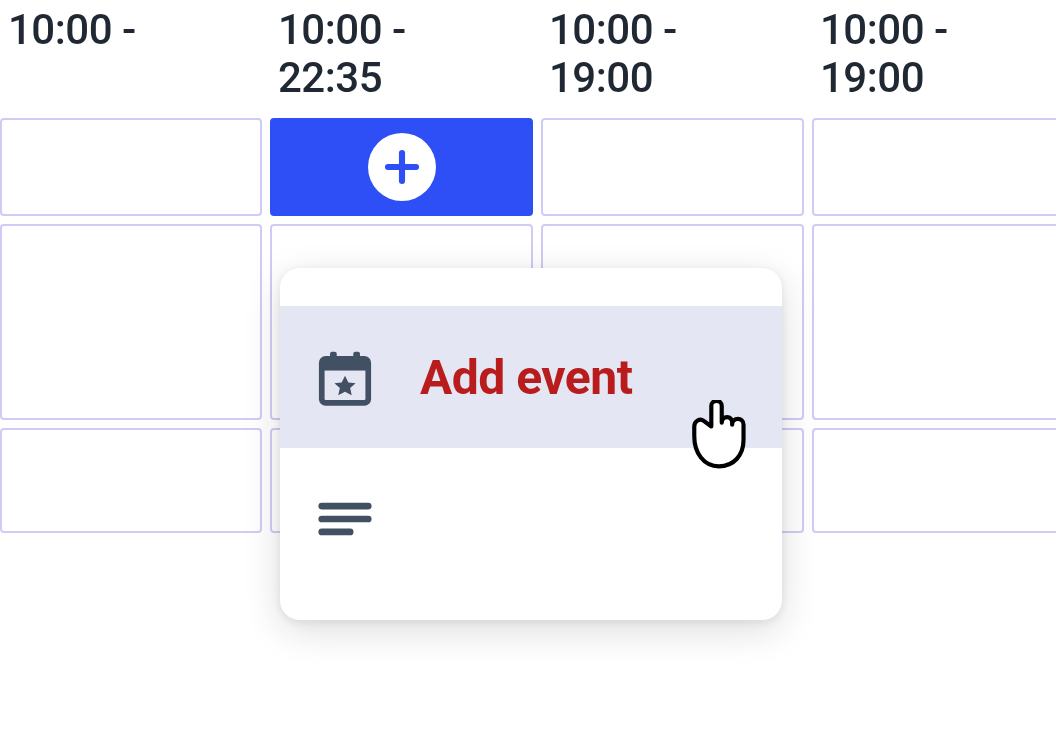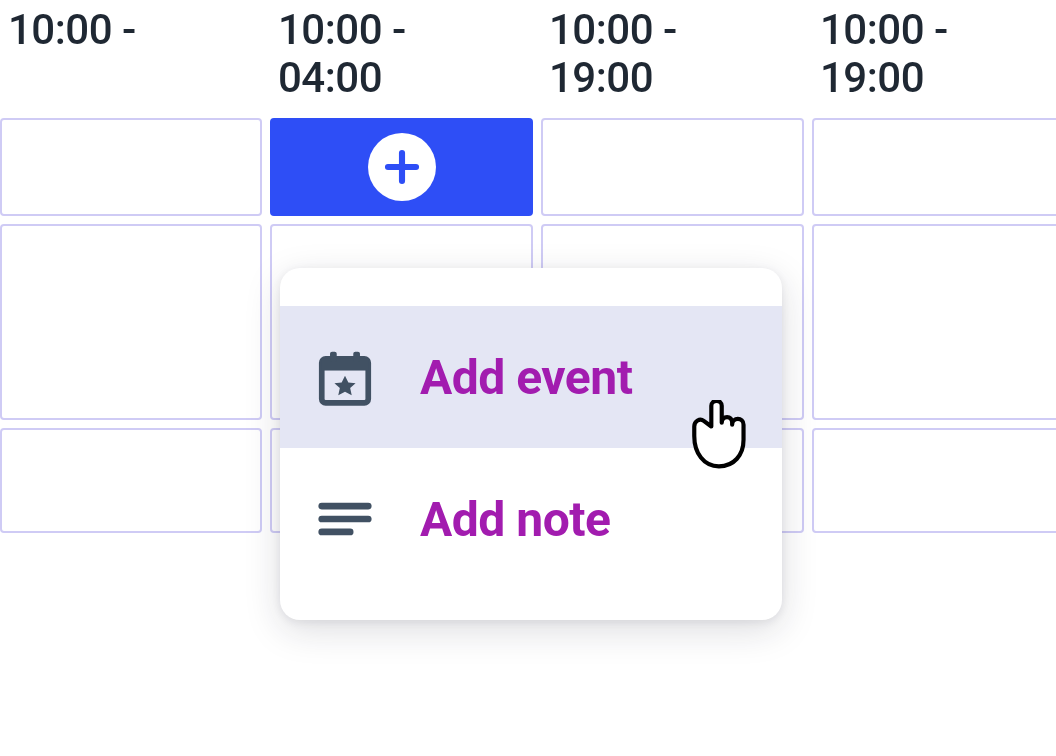--- a/index.html
+++ b/index.html
@@ -97,21 +97,21 @@
     display: flex;
     align-items: center;
     justify-content: center;
     color: #415163;
     flex-shrink: 0;
   }
   .menu-item .icon svg { width: 100%; height: 100%; }
   .menu-item .label {
     font-size: 48px;
     font-weight: 700;
-    color: #a21caf;
+    color: #b91c1c;
     letter-spacing: -0.5px;
   }
 
   
   .cursor {
     position: absolute;
     left: 686px;
     top: 400px;
     width: 62px;
     height: 72px;
@@ -122,21 +122,21 @@
 </head>
 <body>
 
 <div class="grid">
 
   <div class="row header-row">
     <div class="cell col-0">
       <span><span>10:00</span>&nbsp;-<br></span>
     </div>
     <div class="cell col-1">
-      <span><span>10:00</span>&nbsp;-<br><span>04:00</span></span>
+      <span><span>10:00</span>&nbsp;-<br><span>22:35</span></span>
     </div>
     <div class="cell col-2">
       <span><span>10:00</span>&nbsp;-<br><span>19:00</span></span>
     </div>
     <div class="cell col-3">
       <span><span>10:00</span>&nbsp;-<br><span>19:00</span></span>
     </div>
   </div>
 
   <div class="row body-row-1">
@@ -183,21 +183,20 @@
     <div class="label">Add event</div>
   </div>
   <div class="menu-item">
     <div class="icon">
       <svg viewBox="0 0 24 24" fill="none" stroke="#415163" stroke-width="2.6" stroke-linecap="round">
         <line x1="3" y1="7" x2="21" y2="7"></line>
         <line x1="3" y1="12" x2="21" y2="12"></line>
         <line x1="3" y1="17" x2="14" y2="17"></line>
       </svg>
     </div>
-    <div class="label">Add note</div>
   </div>
 </div>
 
 <div class="cursor">
   <svg viewBox="0 0 32 38" fill="#ffffff" stroke="#000000" stroke-width="2.2" stroke-linejoin="round">
     <path d="M 13 3
              C 13 3 13 14 13 14
              L 9 11
              C 7 9.5 4 11 4 14
              L 4 19

